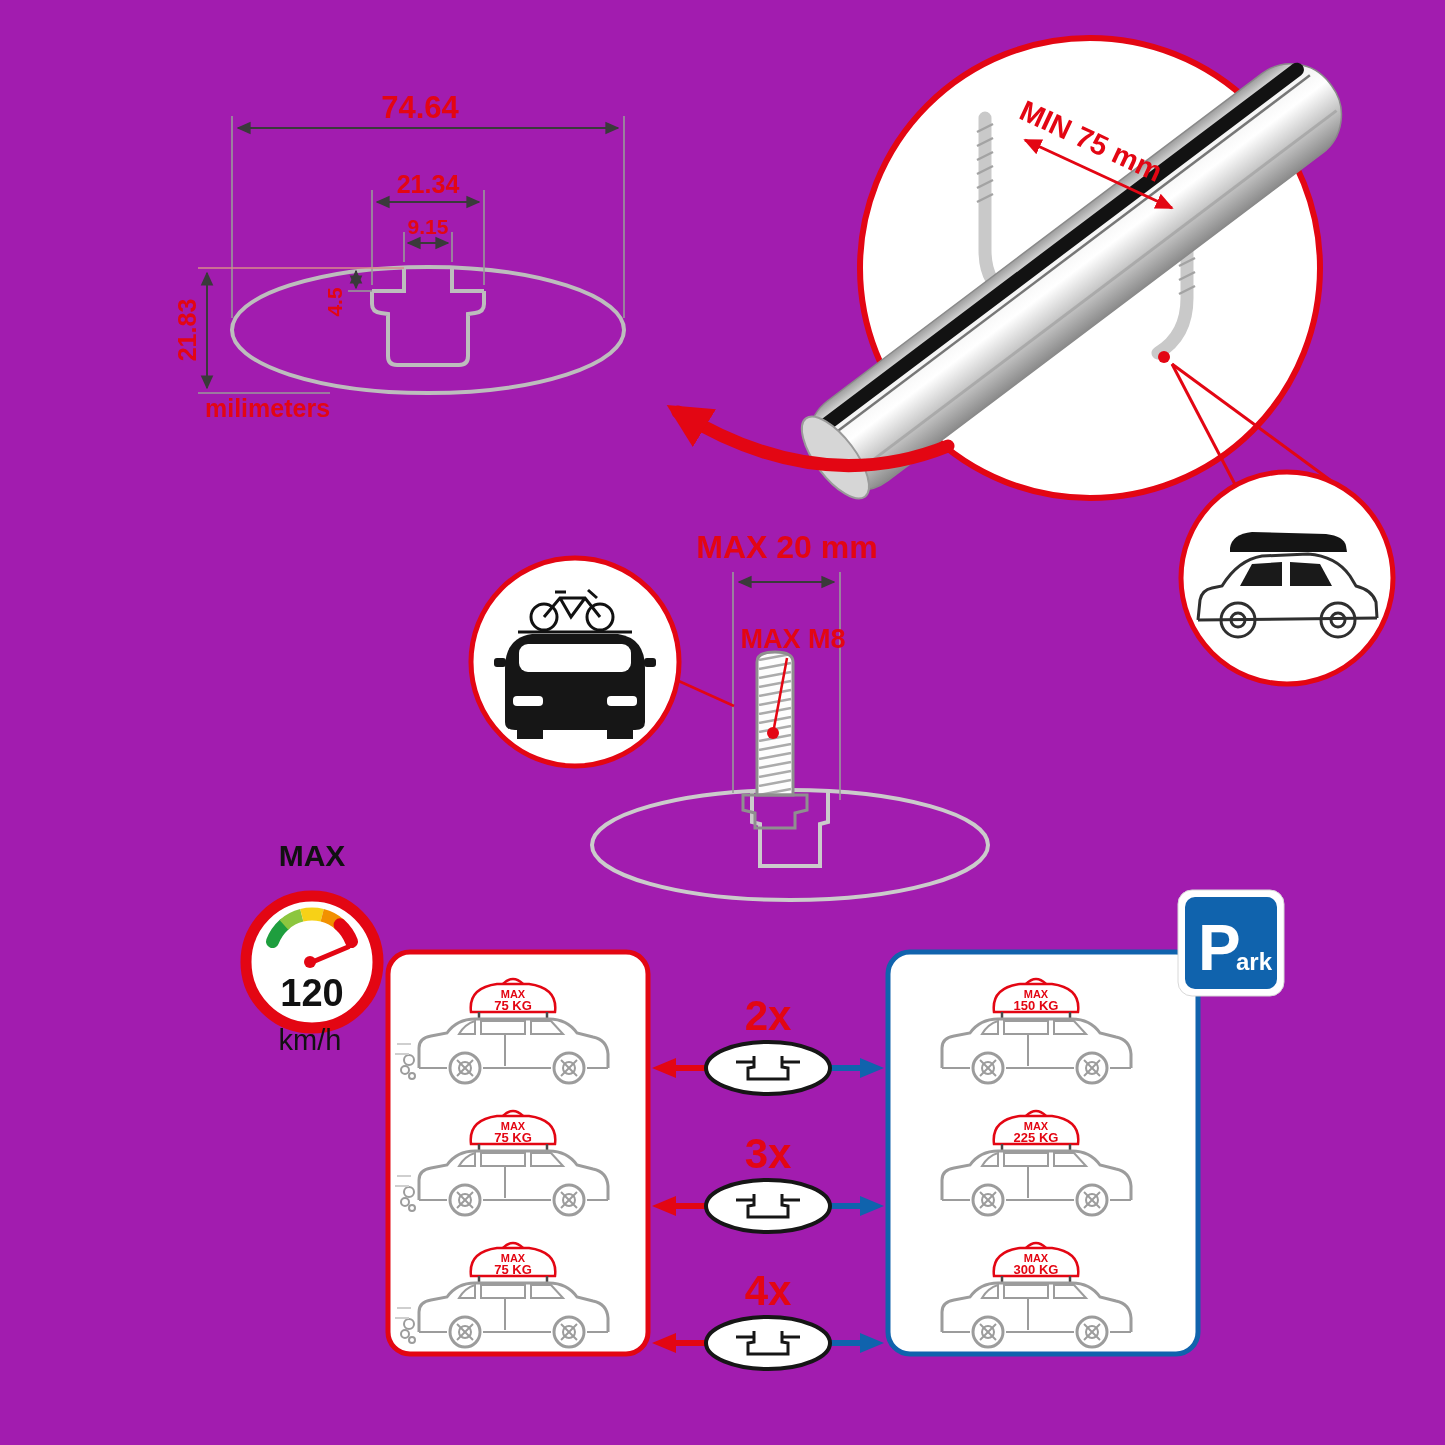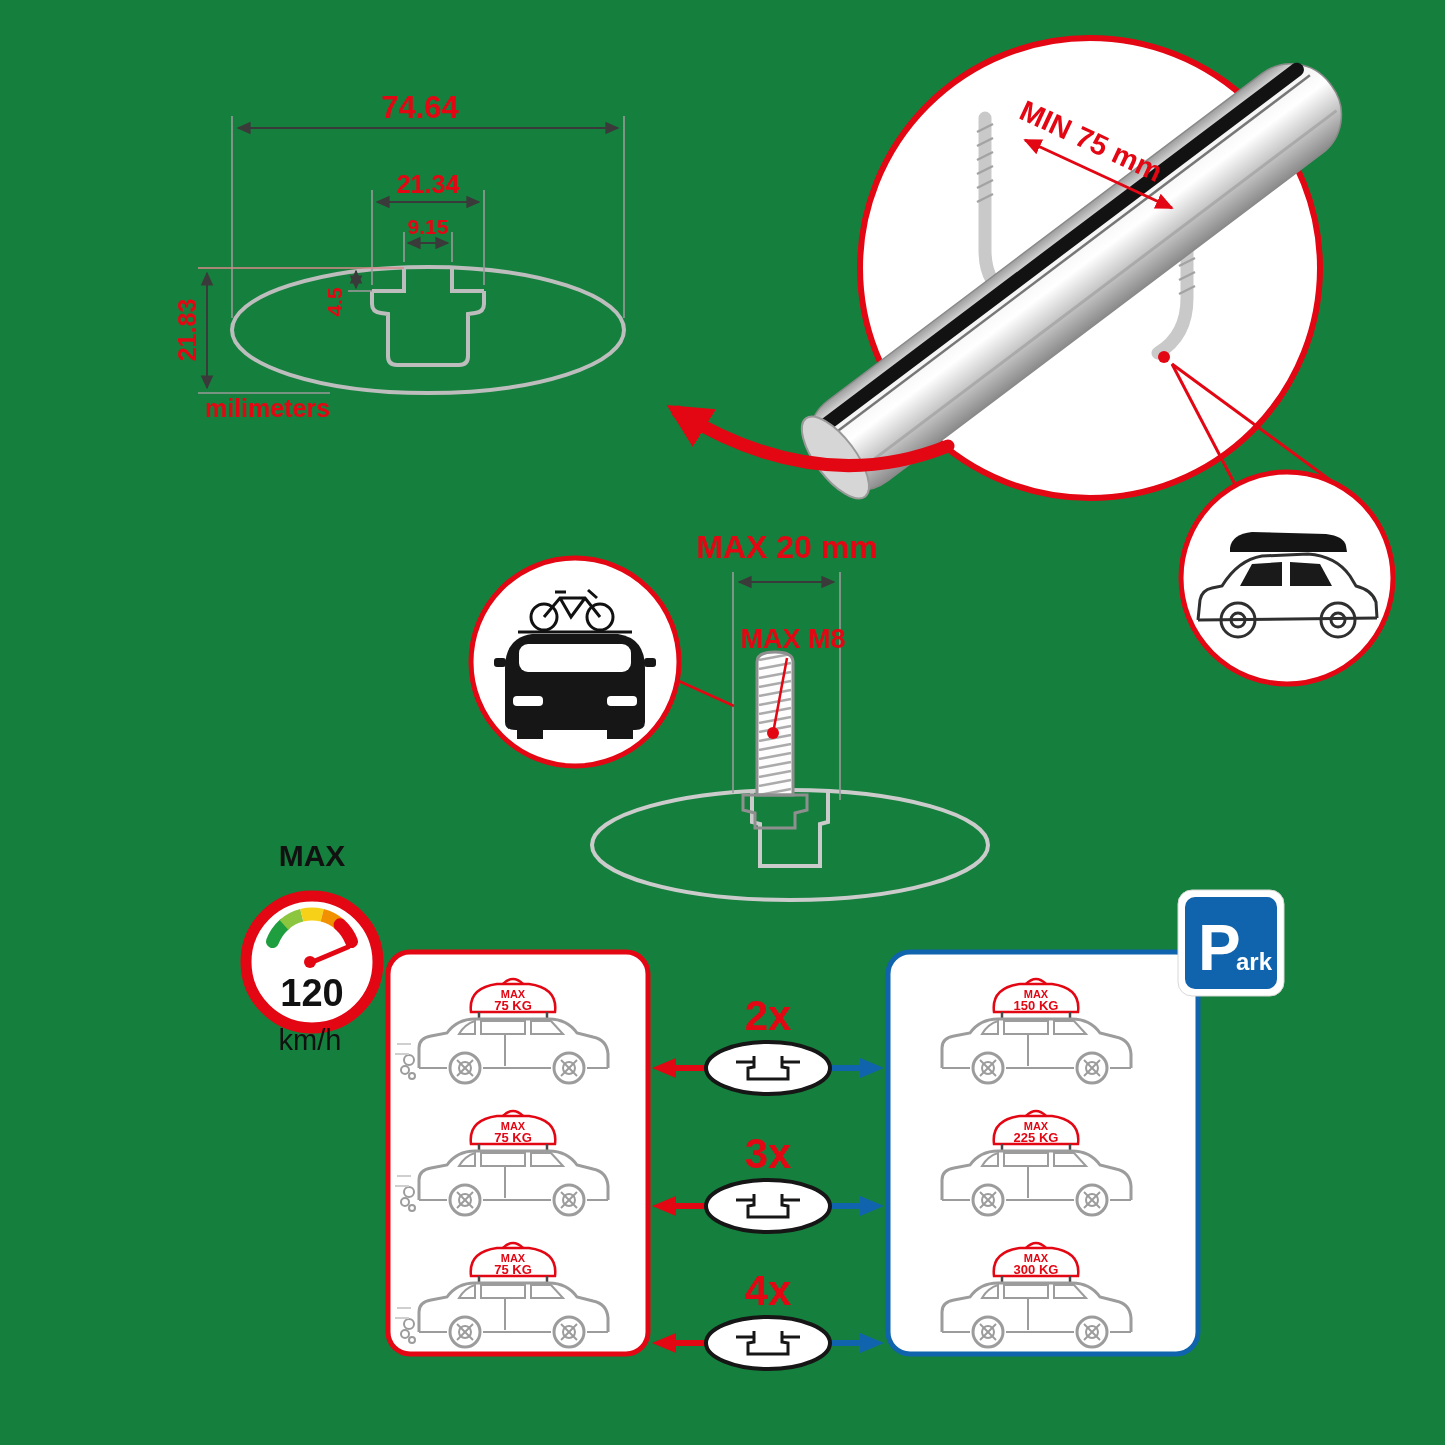--- a/index.html
+++ b/index.html
@@ -1,16 +1,16 @@
 <!DOCTYPE html>
 <html style="--red: #e30613; --blue: #1063ad; --profile-gray: #bdbdbd; --car-gray: #9c9c9c;"><head>
 <meta charset="utf-8">
 <style>
   html,body{margin:0;padding:0;background:#fff;}
-  .canvas{position:relative;width:1445px;height:1445px;background:#15803d;overflow:hidden;}
+  .canvas{position:relative;width:1445px;height:1445px;background:#a21caf;overflow:hidden;}
   svg text{font-family:"Liberation Sans",sans-serif;}
   
   .profile-line{fill:none;stroke:var(--profile-gray,#bdbdbd);stroke-width:4;}
   .ghost{fill:none;stroke:#cbcbcb;stroke-width:4;}
   .ext{stroke:#9a9a9a;stroke-width:1.6;fill:none;}
   .ext-red{stroke:#d98a8a;stroke-width:1.6;fill:none;}
   .dim{stroke:#3a3a3a;stroke-width:2;fill:none;}
   .dim-red{stroke:var(--red,#e30613);stroke-width:3;fill:none;}
   .dim-big{font-size:31px;font-weight:700;fill:var(--red,#e30613);}
   .dim-mid{font-size:25px;font-weight:700;fill:var(--red,#e30613);}

